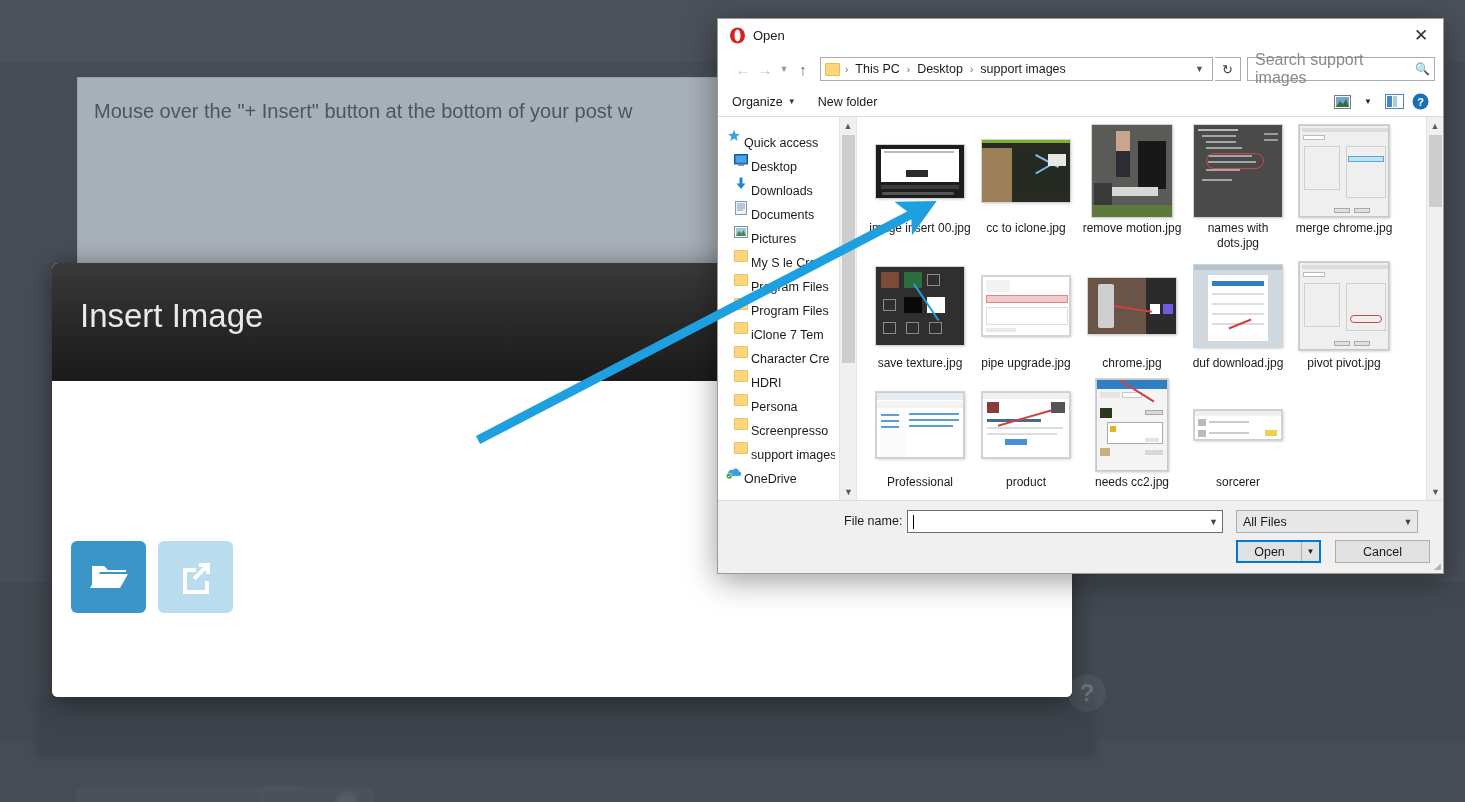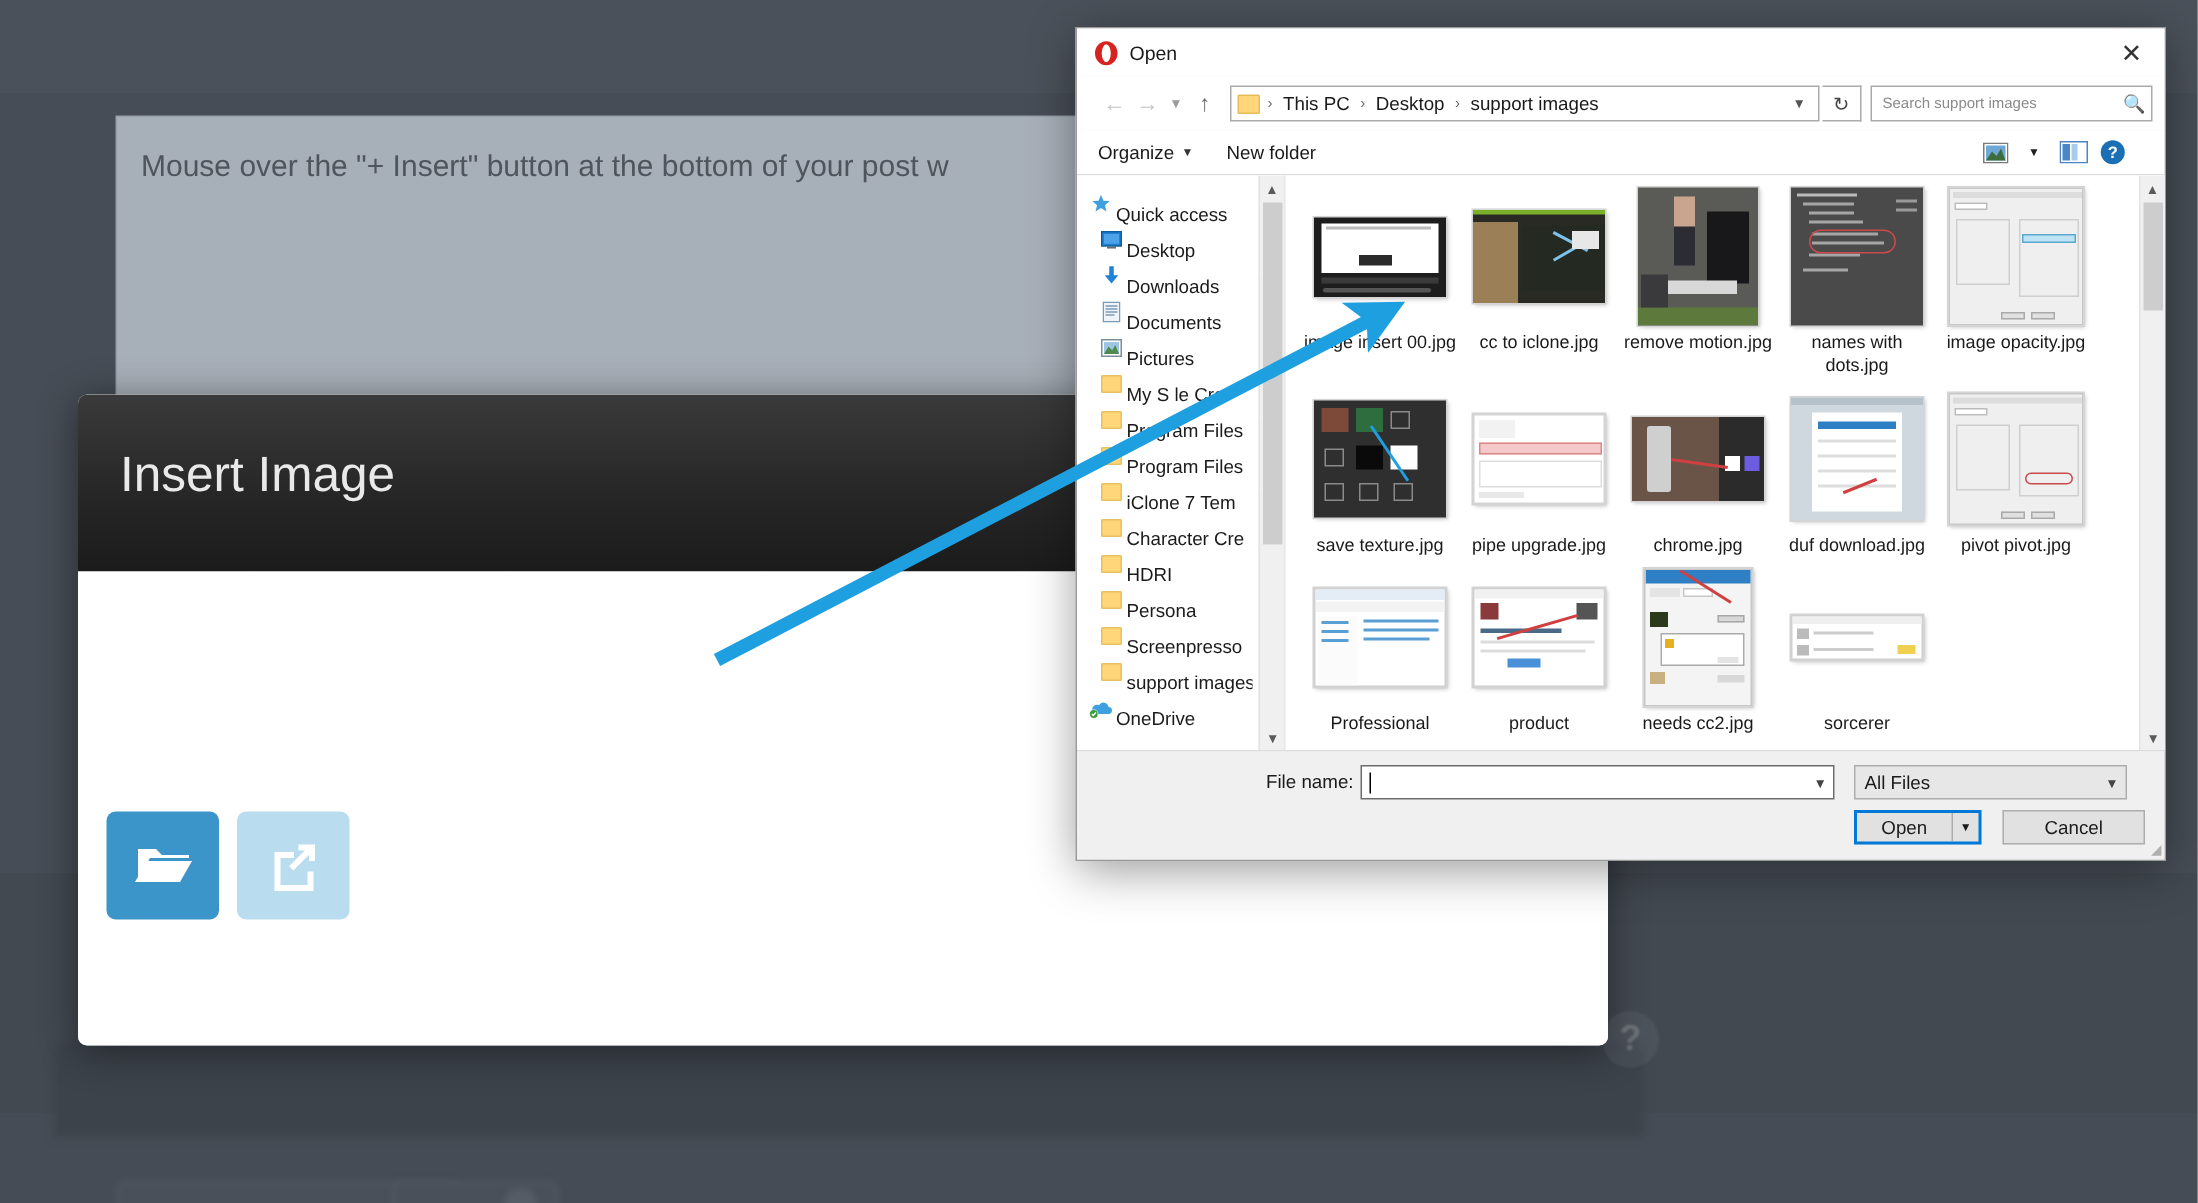--- a/index.html
+++ b/index.html
@@ -199,27 +199,27 @@
     display: flex; align-items: center; justify-content: center;
     font-size: 13px; color: #444;
     flex: none;
   }
   #searchbox {
     width: 188px; height: 24px; margin-left: 6px;
     border: 1px solid #ababab; background: #fff;
     display: flex; align-items: center;
     flex: none;
   }
-  #search-ph { flex: 1; font-size: 10px; color: #8a8a8a; padding-left: 7px; }
+  #search-ph { flex: 1; font-size: 16px; color: #8a8a8a; padding-left: 7px; }
   #search-icon { width: 22px; text-align: center; font-size: 12px; color: #444; }
 
   #dlg-toolbar {
     height: 30px; flex: none;
     display: flex; align-items: center;
-    padding: 0 22px 0 14px;
+    padding: 0 10px 0 14px;
     background: #ffffff;
     border-bottom: 1px solid #dcdcdc;
   }
   .tb-item {
     font-size: 12.5px; color: #1a1a1a;
     margin-right: 22px;
     display: flex; align-items: center;
   }
   .tb-caret { font-size: 8px; margin-left: 5px; color: #333; }
   #tb-spacer { flex: 1; }
@@ -754,21 +754,21 @@
                 <div class="thumb-img" style="width:90px;height:92px;background:#efefef;border:1px solid #c8c8c8;">
                   <div style="position:absolute;left:2px;top:2px;width:86px;height:4px;background:#dcdcdc;"></div>
                   <div style="position:absolute;left:3px;top:9px;width:22px;height:5px;background:#fff;border:1px solid #bbb;"></div>
                   <div style="position:absolute;left:4px;top:20px;width:36px;height:44px;border:1px solid #cfcfcf;"></div>
                   <div style="position:absolute;left:46px;top:20px;width:40px;height:52px;border:1px solid #cfcfcf;"></div>
                   <div style="position:absolute;left:48px;top:30px;width:36px;height:6px;background:#bfe3f5;border:1px solid #5aa8cd;"></div>
                   <div style="position:absolute;left:34px;top:82px;width:16px;height:5px;background:#e0e0e0;border:1px solid #aaa;"></div>
                   <div style="position:absolute;left:54px;top:82px;width:16px;height:5px;background:#e0e0e0;border:1px solid #aaa;"></div>
                 </div>
               </div>
-              <div class="file-name">image opacity.jpg</div>
+              <div class="file-name">merge chrome.jpg</div>
             </div>
             <div class="file-cell">
               <div class="thumb">
                 <div class="thumb-img" style="width:88px;height:78px;background:#2f2f2f;">
                   <div style="position:absolute;left:5px;top:5px;width:18px;height:16px;background:#7d4a3a;"></div>
                   <div style="position:absolute;left:28px;top:5px;width:18px;height:16px;background:#2e6e3e;"></div>
                   <div style="position:absolute;left:51px;top:7px;width:13px;height:12px;border:1px solid #8a8a8a;"></div>
                   <div style="position:absolute;left:28px;top:30px;width:18px;height:16px;background:#0a0a0a;"></div>
                   <div style="position:absolute;left:51px;top:30px;width:18px;height:16px;background:#ffffff;"></div>
                   <div style="position:absolute;left:7px;top:32px;width:13px;height:12px;border:1px solid #8a8a8a;"></div>

